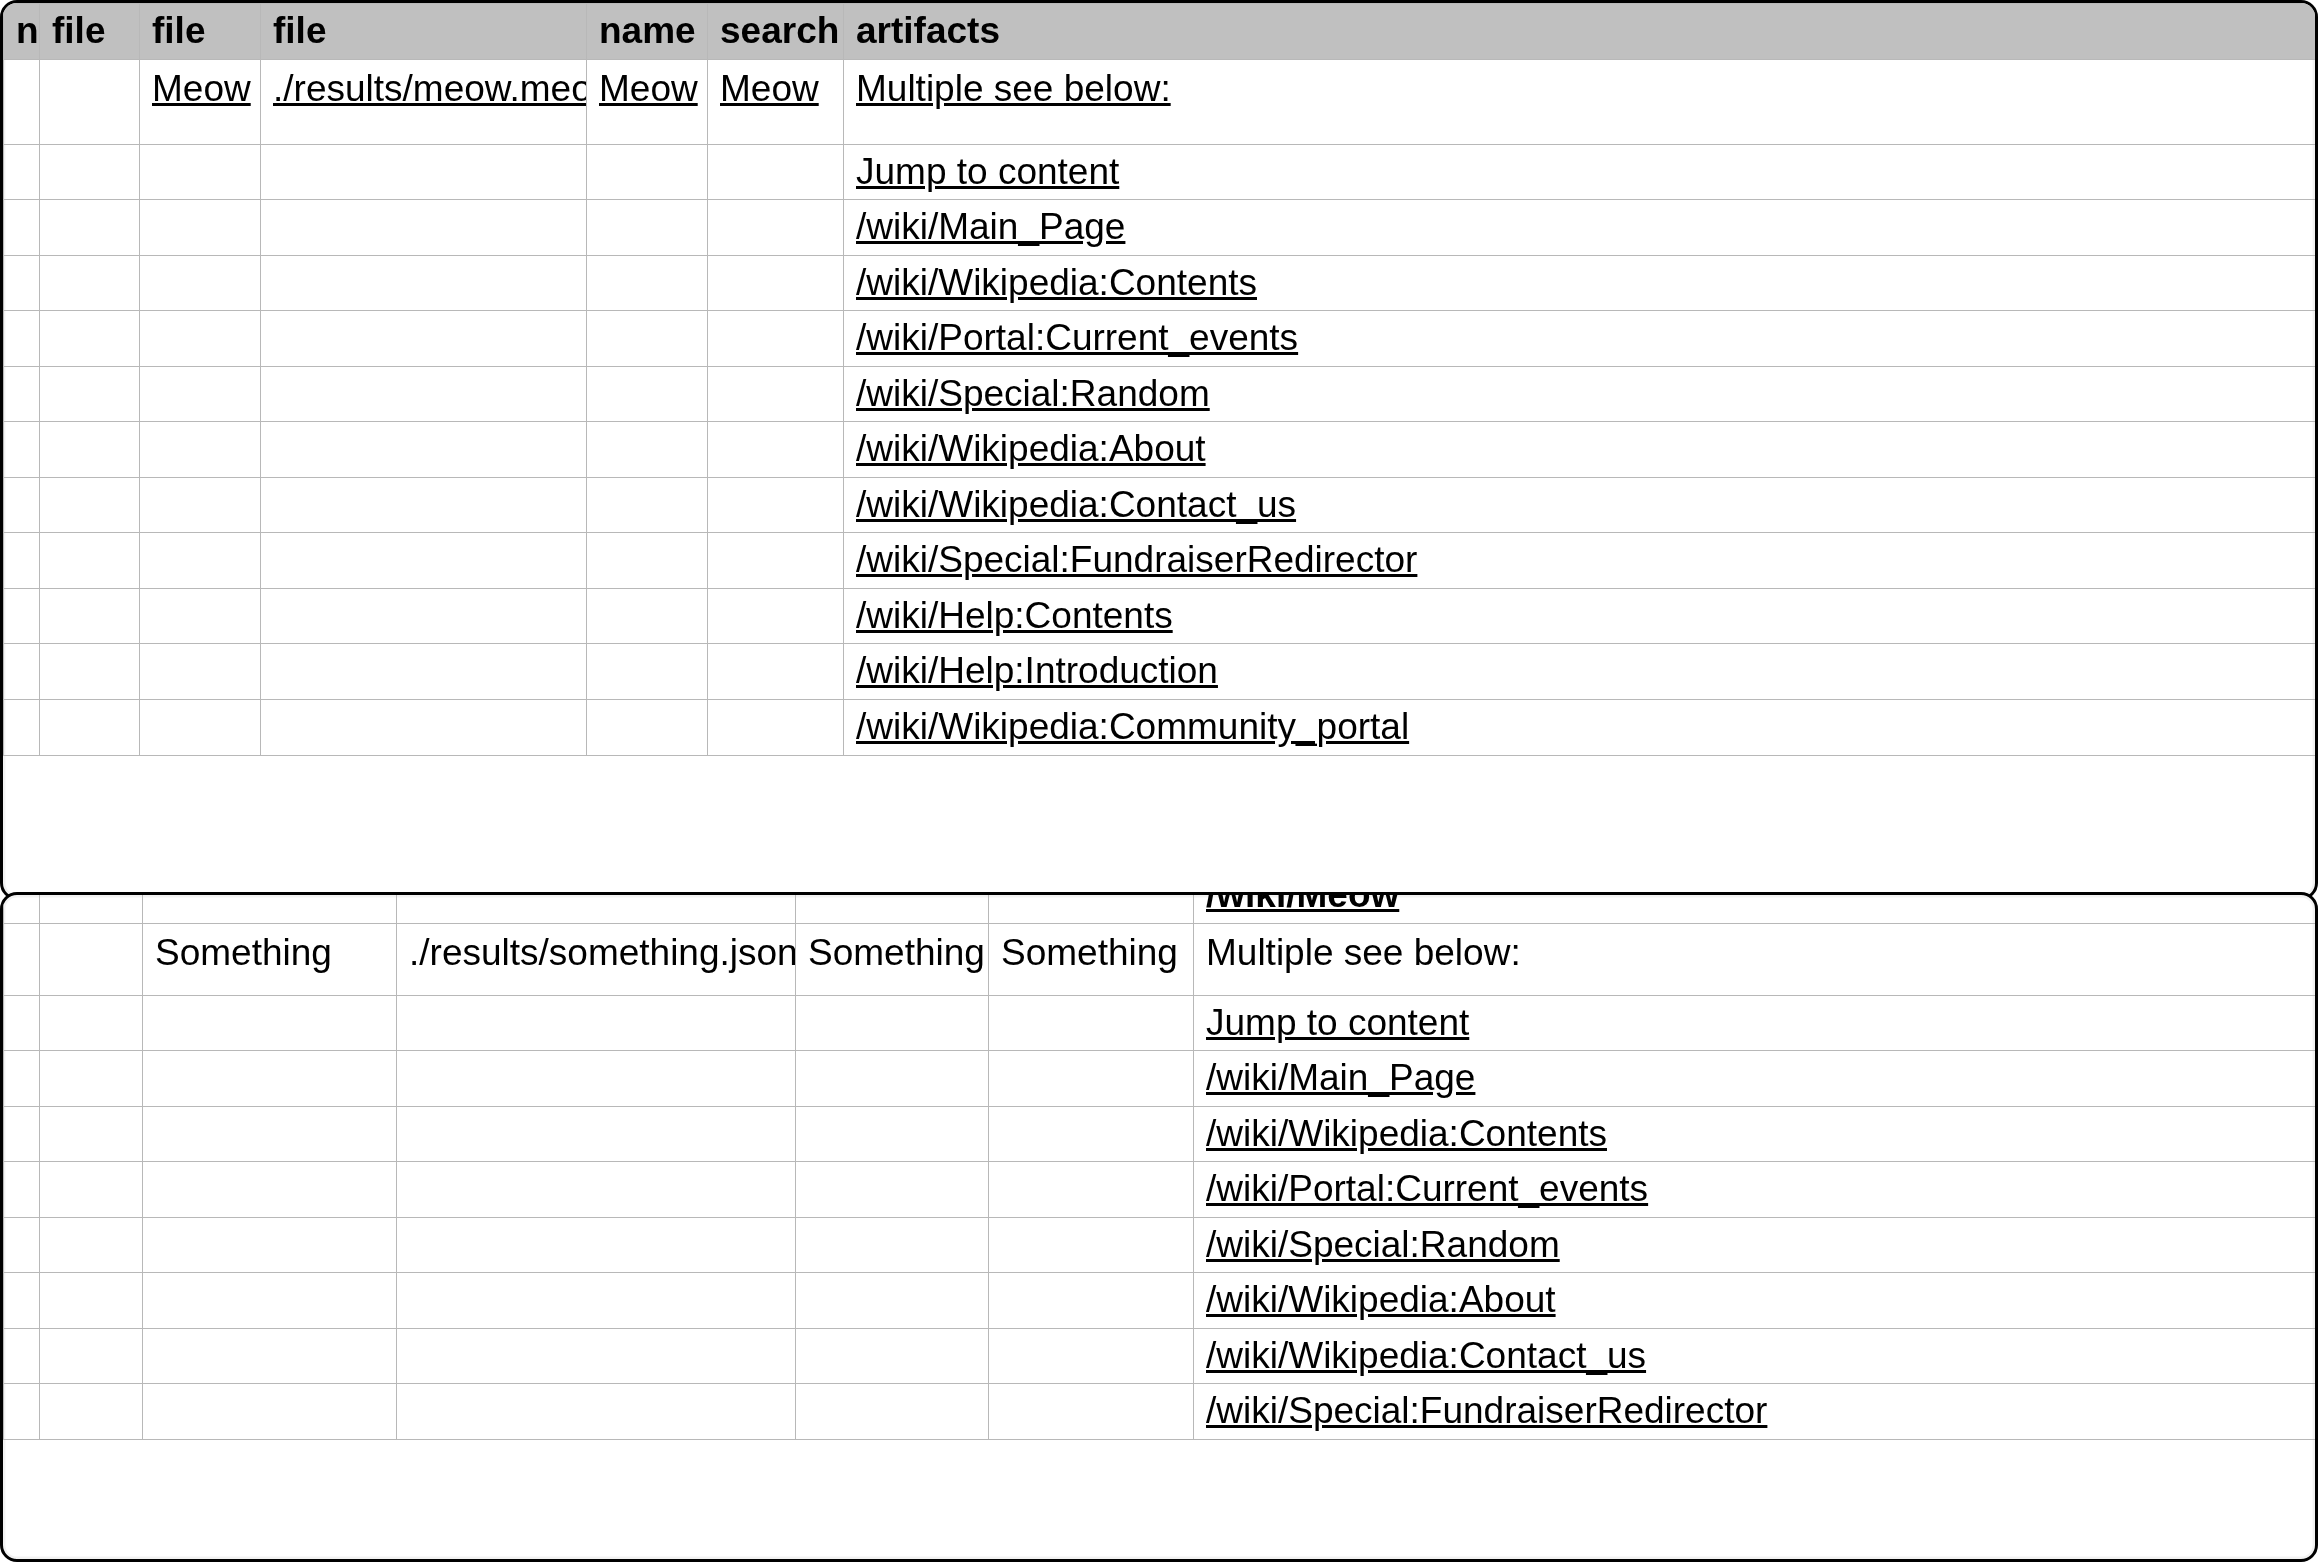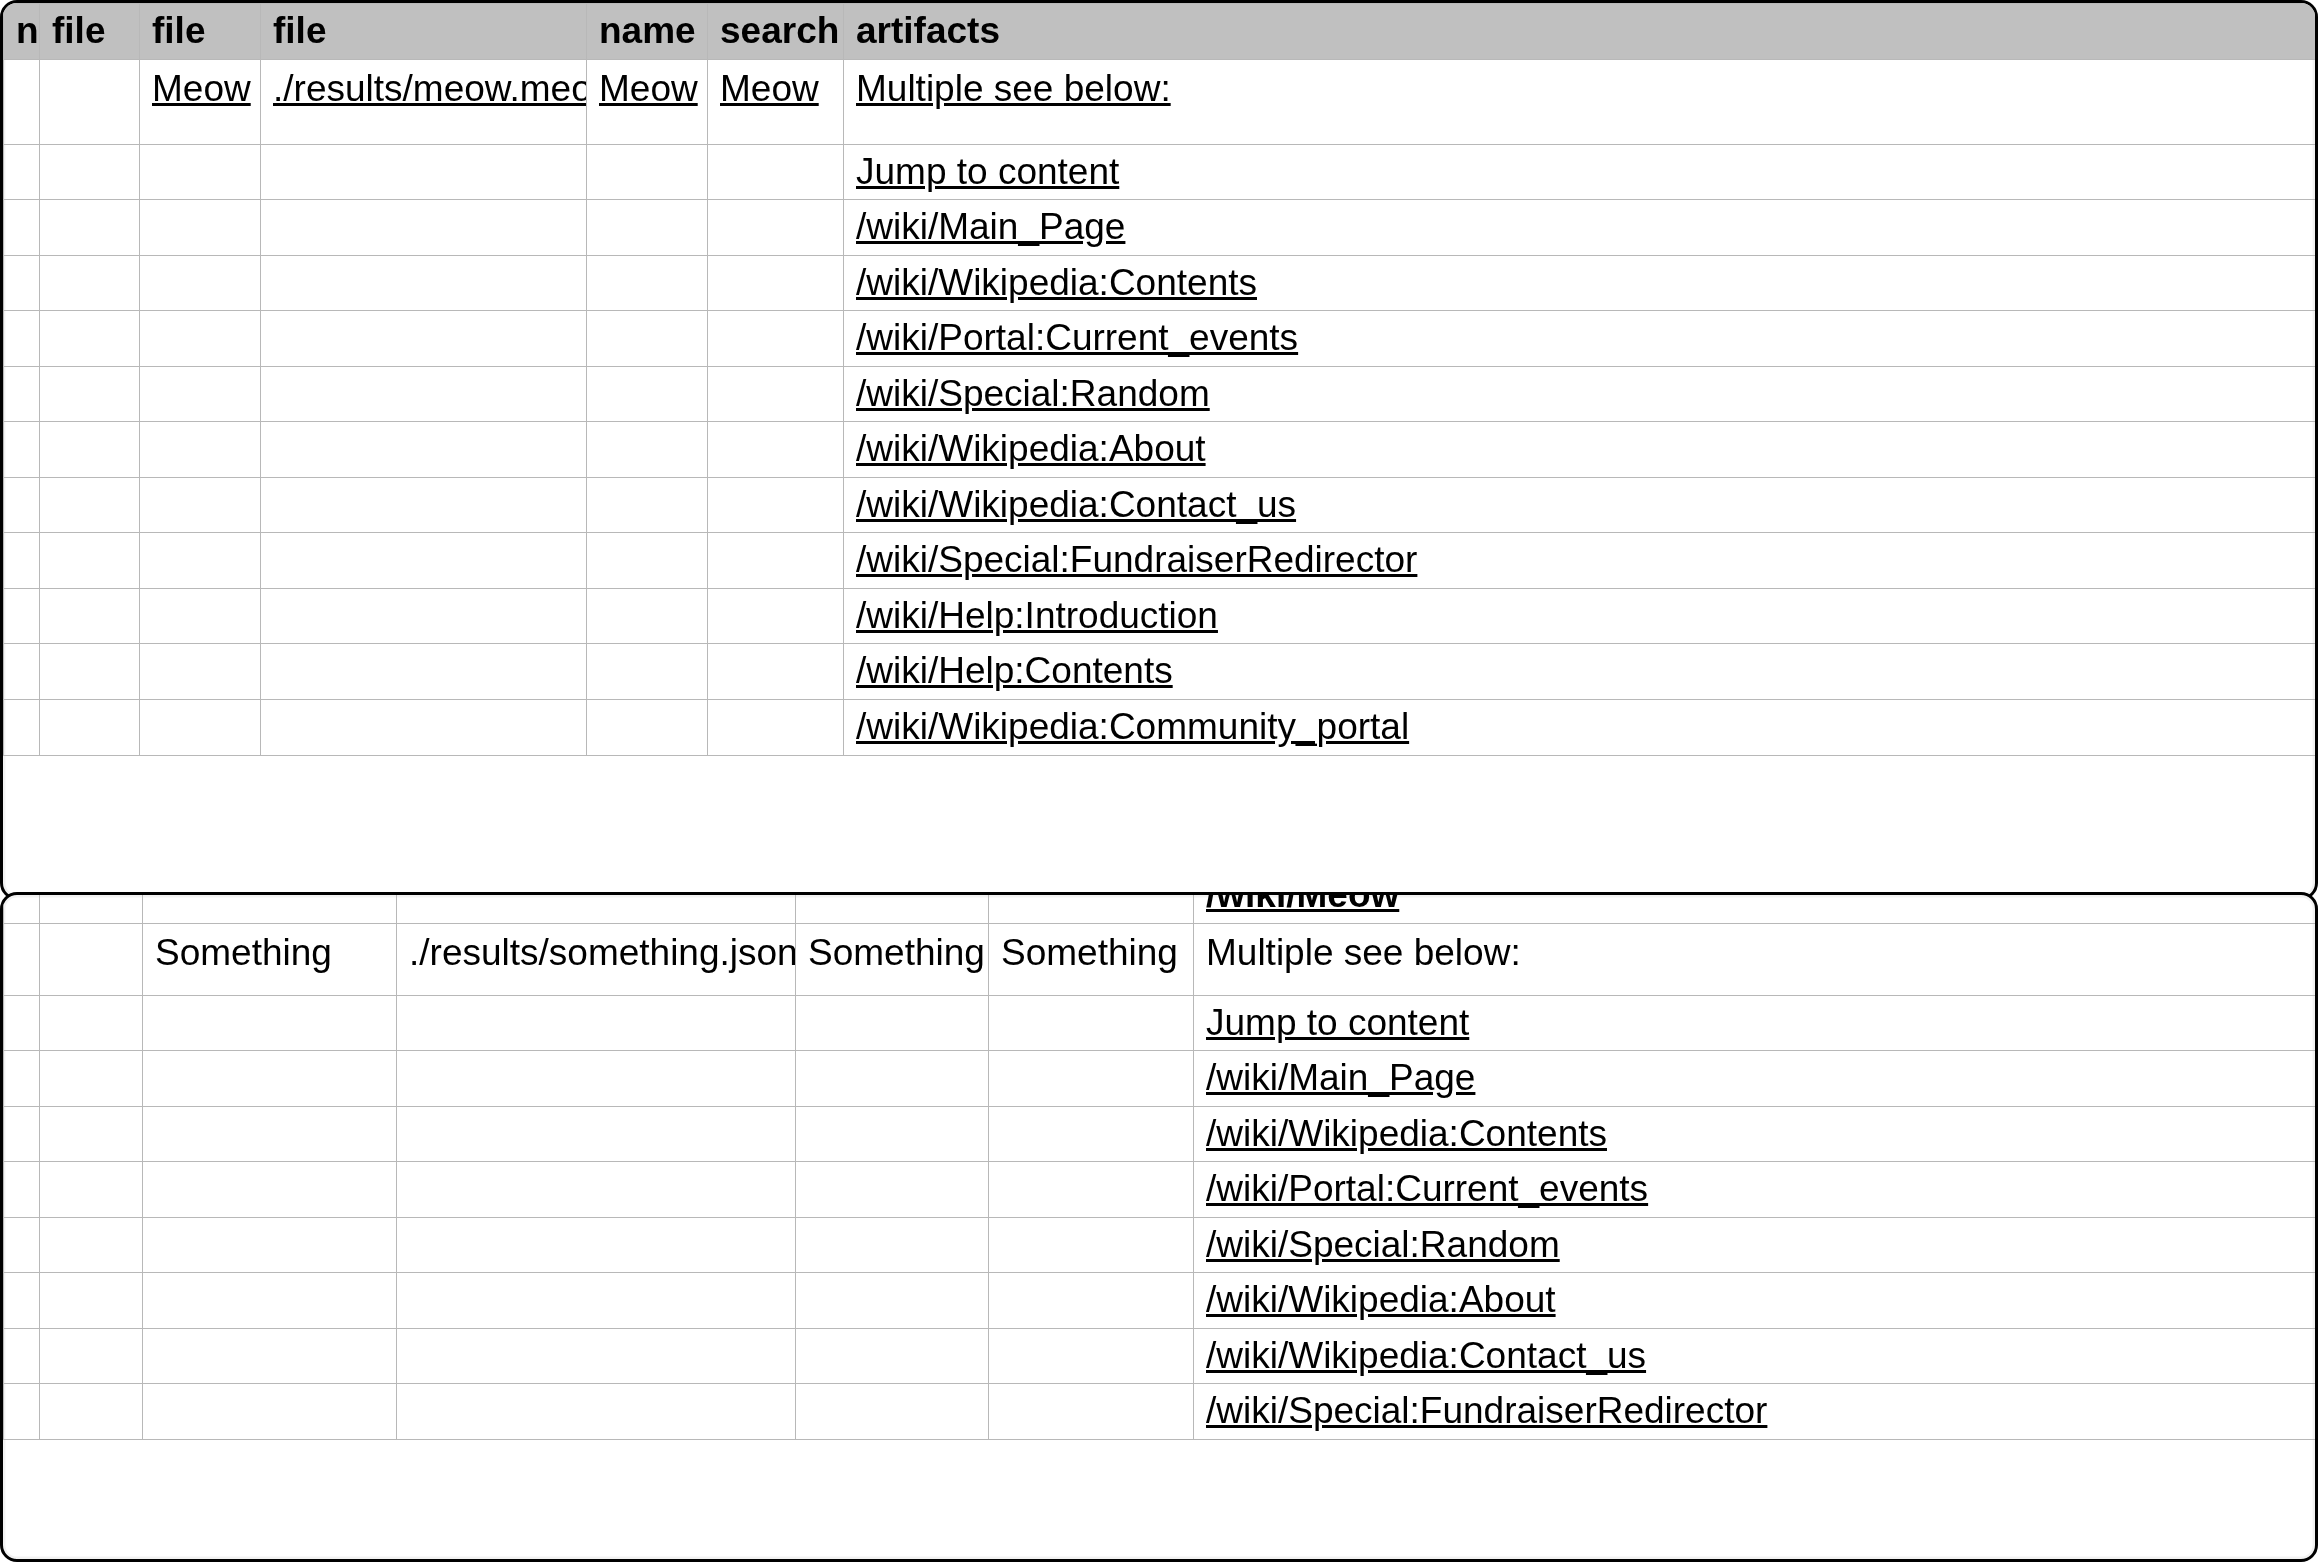--- a/index.html
+++ b/index.html
@@ -196,30 +196,30 @@
           <td></td>
           <td class="artifact-cell"><a href="#">/wiki/Special:FundraiserRedirector</a></td>
         </tr>
         <tr>
           <td></td>
           <td></td>
           <td></td>
           <td></td>
           <td></td>
           <td></td>
+          <td class="artifact-cell"><a href="#">/wiki/Help:Contents</a></td>
+        </tr>
+        <tr>
+          <td></td>
+          <td></td>
+          <td></td>
+          <td></td>
+          <td></td>
+          <td></td>
           <td class="artifact-cell"><a href="#">/wiki/Help:Introduction</a></td>
-        </tr>
-        <tr>
-          <td></td>
-          <td></td>
-          <td></td>
-          <td></td>
-          <td></td>
-          <td></td>
-          <td class="artifact-cell"><a href="#">/wiki/Help:Contents</a></td>
         </tr>
         <tr>
           <td></td>
           <td></td>
           <td></td>
           <td></td>
           <td></td>
           <td></td>
           <td class="artifact-cell"><a href="#">/wiki/Wikipedia:Community_portal</a></td>
         </tr>

